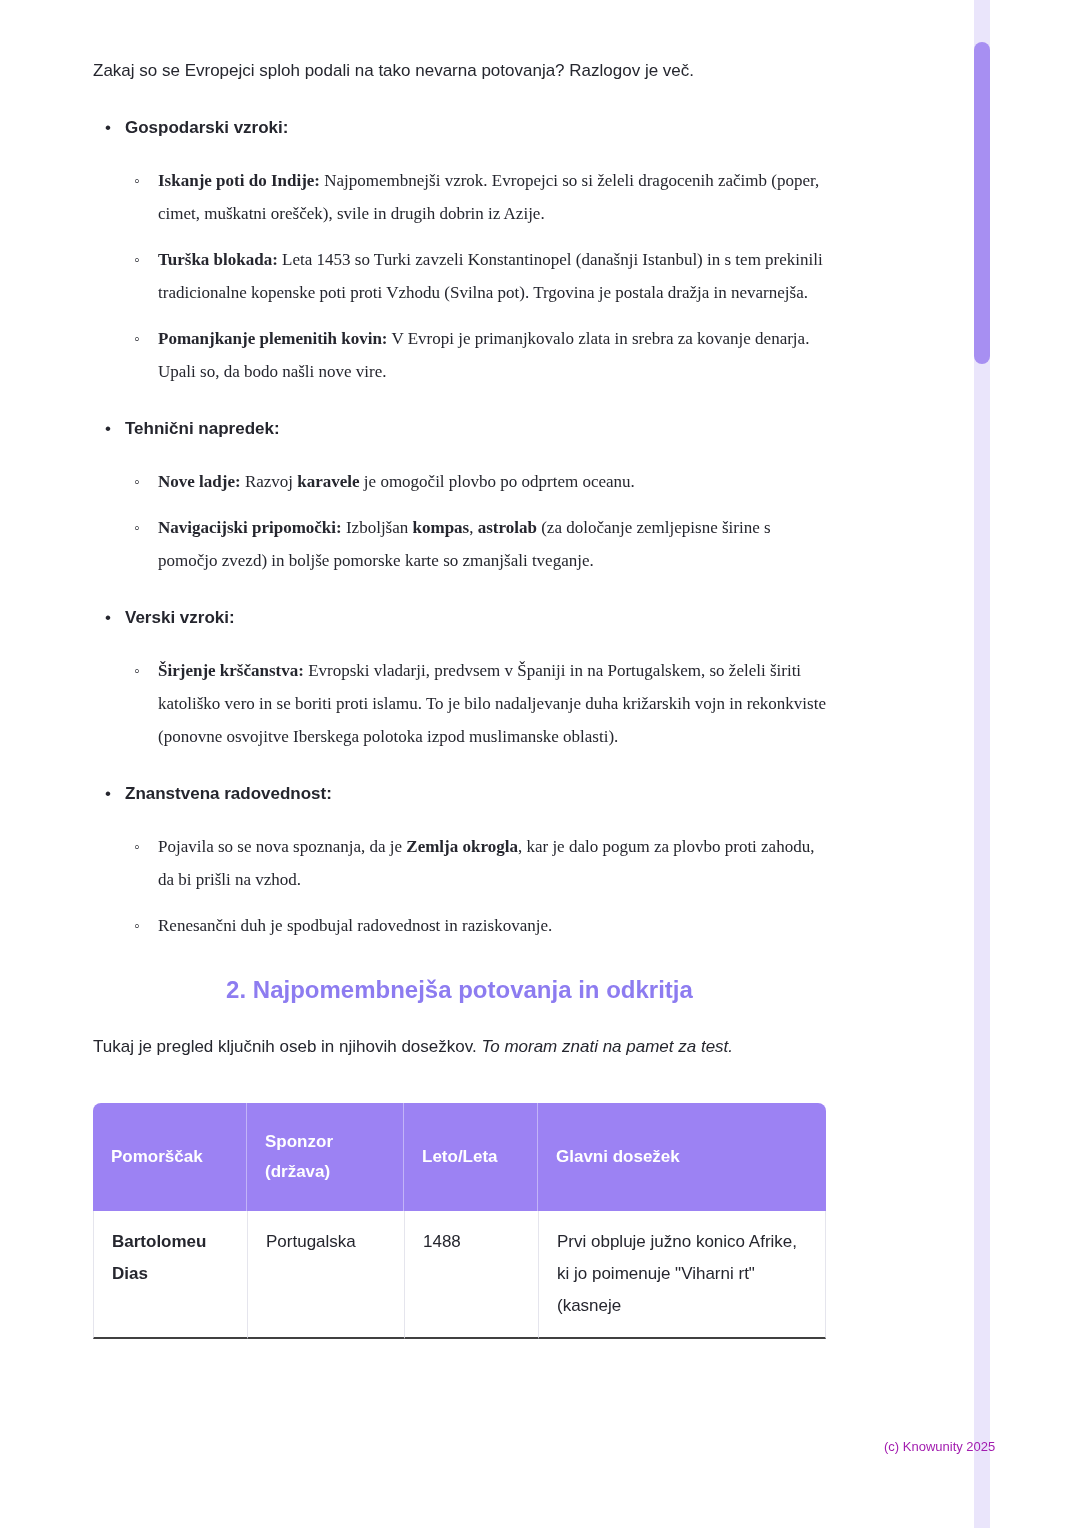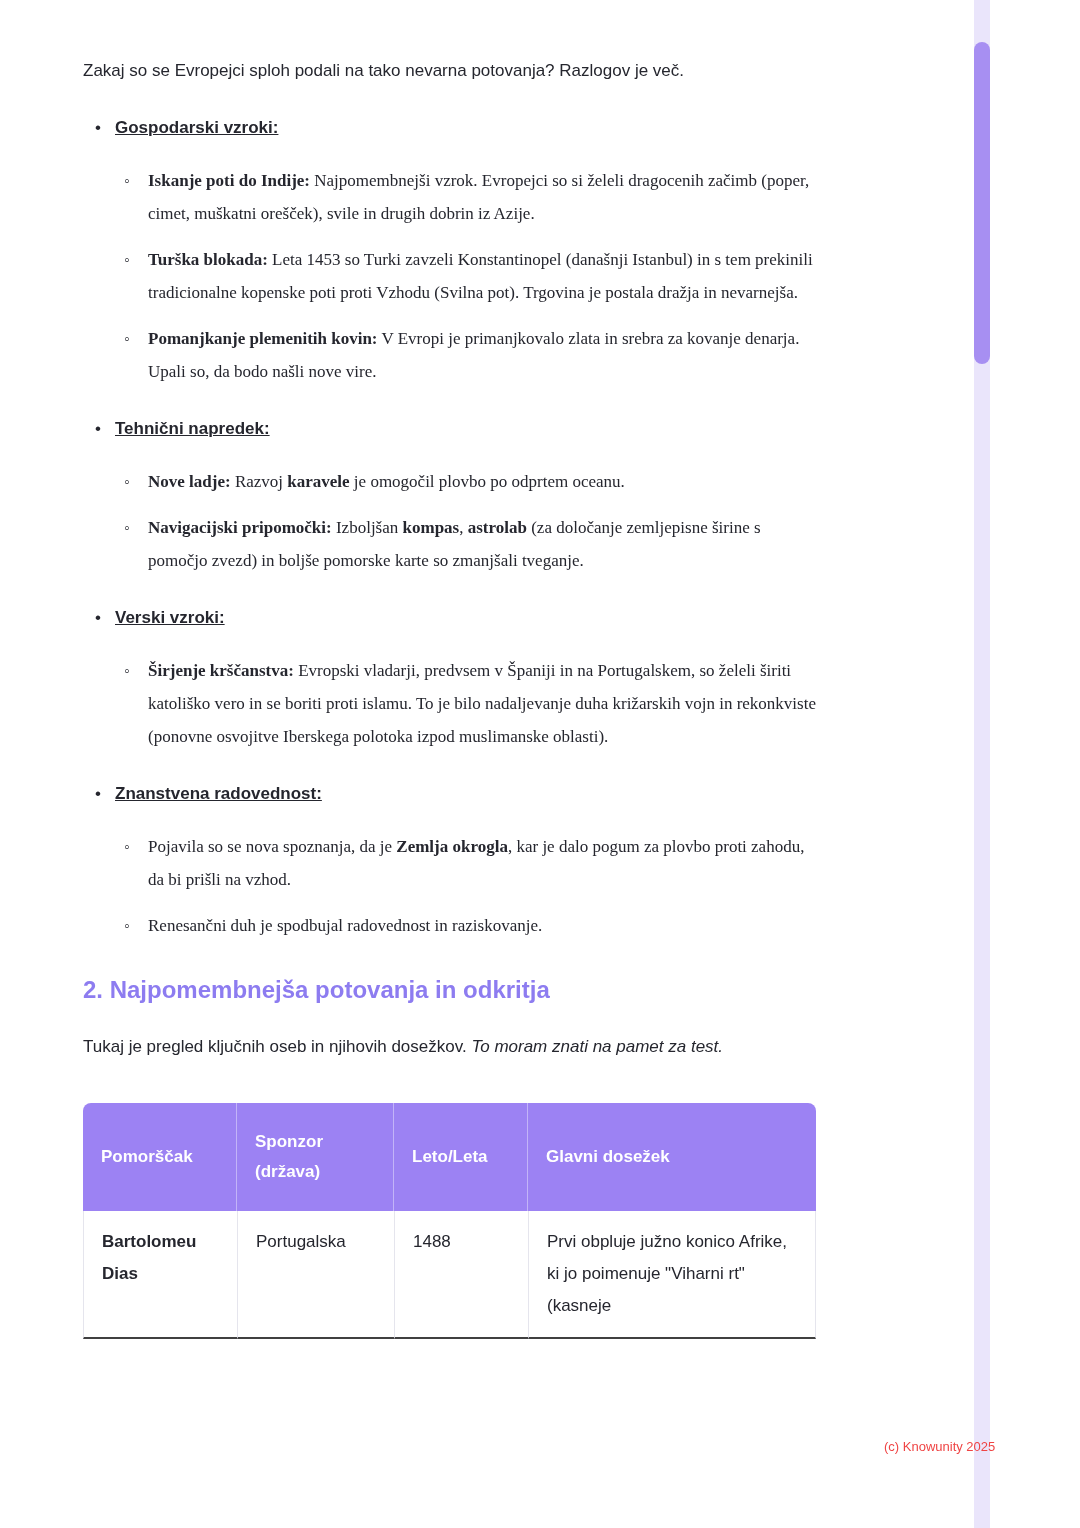--- a/index.html
+++ b/index.html
@@ -6,41 +6,41 @@
   html, body { width: 1080px; height: 1528px; overflow: hidden; }
   body {
     font-family: "Liberation Sans", "DejaVu Sans", sans-serif;
     background: #ffffff;
     color: #25262e;
     position: relative;
   }
   .page { position: relative; width: 1080px; height: 1528px; background: #ffffff; }
   .content {
     position: absolute;
-    left: 83px;
+    left: 93px;
     top: 54px;
     width: 733px;
     font-size: 17px;
     line-height: 33px;
   }
   .intro { margin: 0; }
   strong { font-weight: 700; }
   em { font-style: italic; }
 
   
   .l1-item { position: relative; padding-left: 32px; margin-top: 24px; }
   .l1-item::before {
     content: "\2022";
     position: absolute;
     left: 12px;
     top: 0;
     line-height: 33px;
     color: #25262e;
   }
-  .l1-title { display: block; text-decoration: underline; }
+  .l1-title { display: block; }
 
   
   .sublist { margin-top: 20px; }
   .l2-item { position: relative; padding-left: 33px; font-family: Liberation Serif, serif; }
   .l2-item + .l2-item { margin-top: 13px; }
   .l2-item::before {
     content: "\25E6";
     position: absolute;
     left: 9px;
     top: 0;
@@ -48,20 +48,21 @@
     font-size: 16px;
     color: #25262e;
   }
 
   .section-heading {
     margin-top: 32px;
     font-size: 24px;
     line-height: 32px;
     font-weight: 700;
     color: var(--accent, #8d7cf0);
+    text-align: center;
   }
   .lead { margin-top: 24px; text-align: justify; }
 
   .explorers-table {
     margin-top: 40px;
     width: 733px;
     border-collapse: separate;
     border-spacing: 0;
     table-layout: fixed;
     font-size: 17px;
@@ -92,21 +93,21 @@
     border-bottom: 2px solid #404040;
   }
   .explorers-table td:last-child { border-right: 1px solid #e5e5ed; }
 
   .watermark {
     position: absolute;
     left: 884px;
     top: 1438px;
     font-size: 13px;
     line-height: 18px;
-    color: #ef4444;
+    color: #a21caf;
     z-index: 5;
   }
 
   .scrollbar-track {
     position: absolute;
     left: 974px;
     top: 0;
     width: 16px;
     height: 1528px;
     background: var(--track, #eae5fb);

